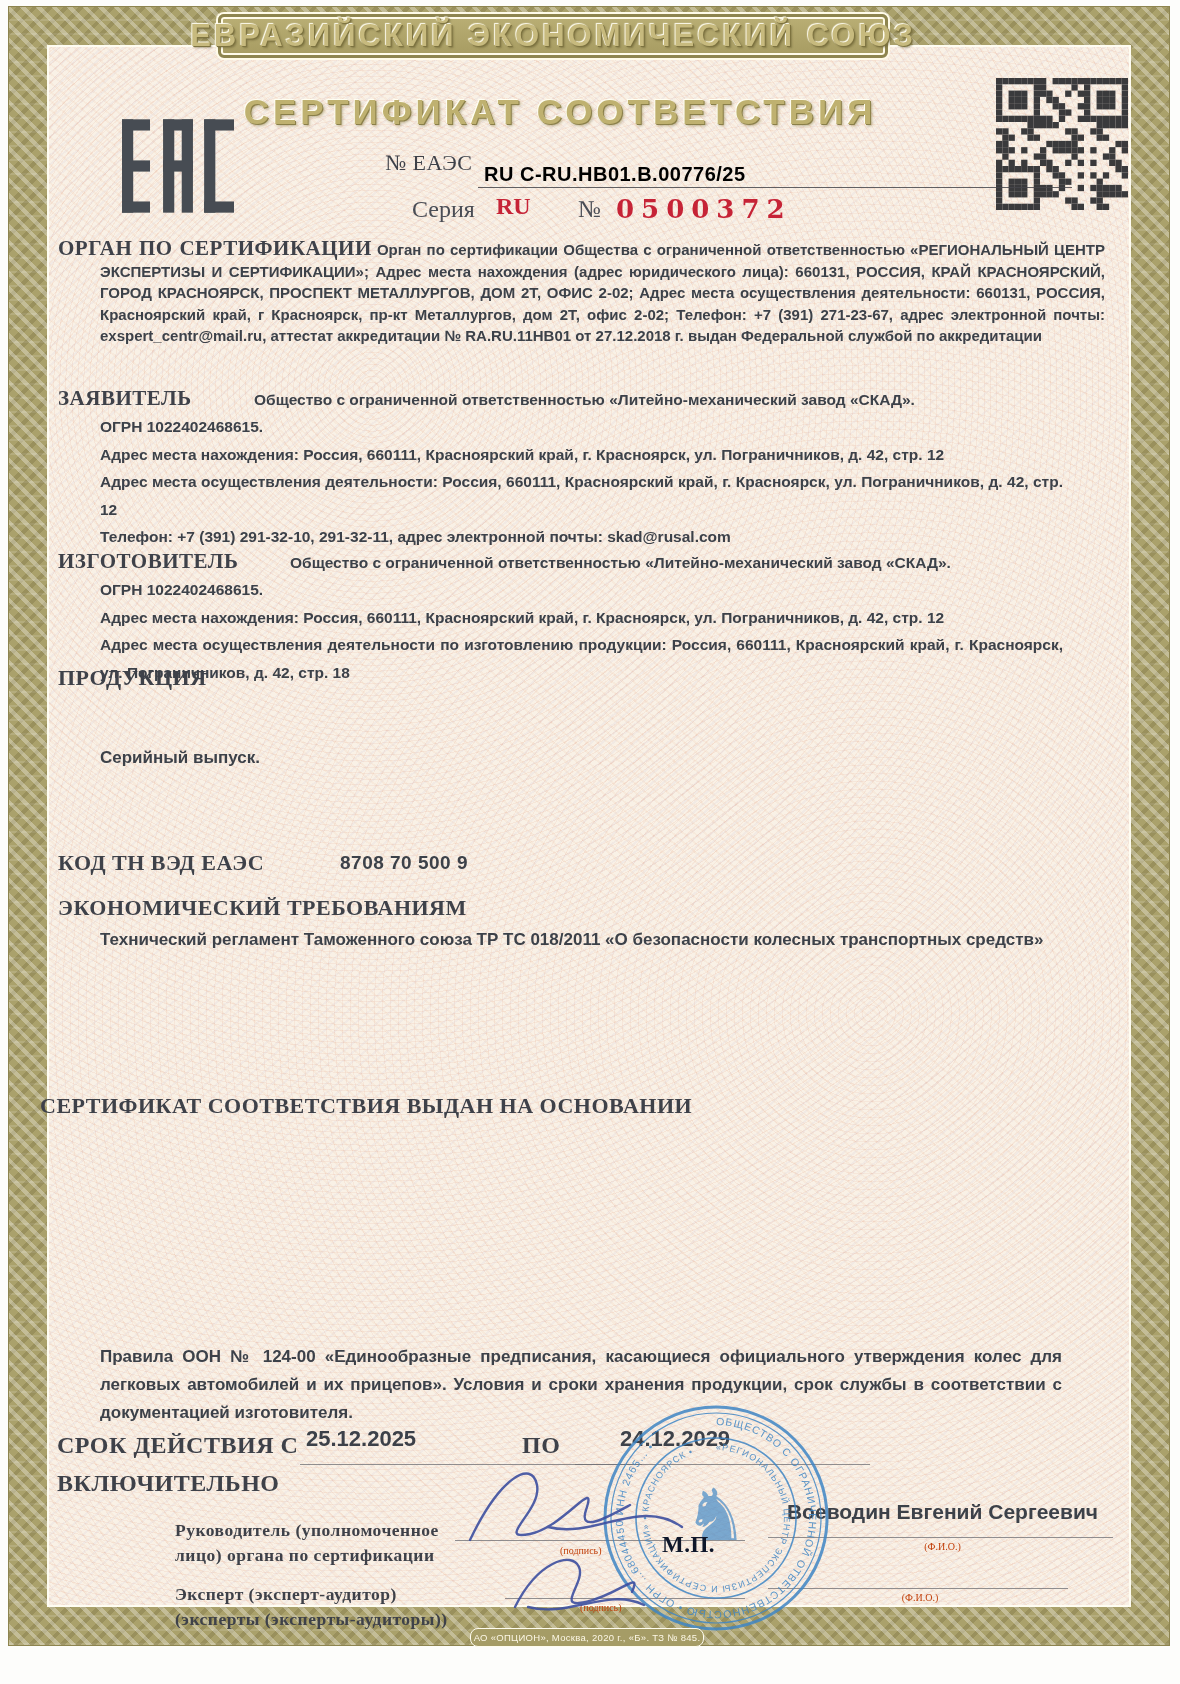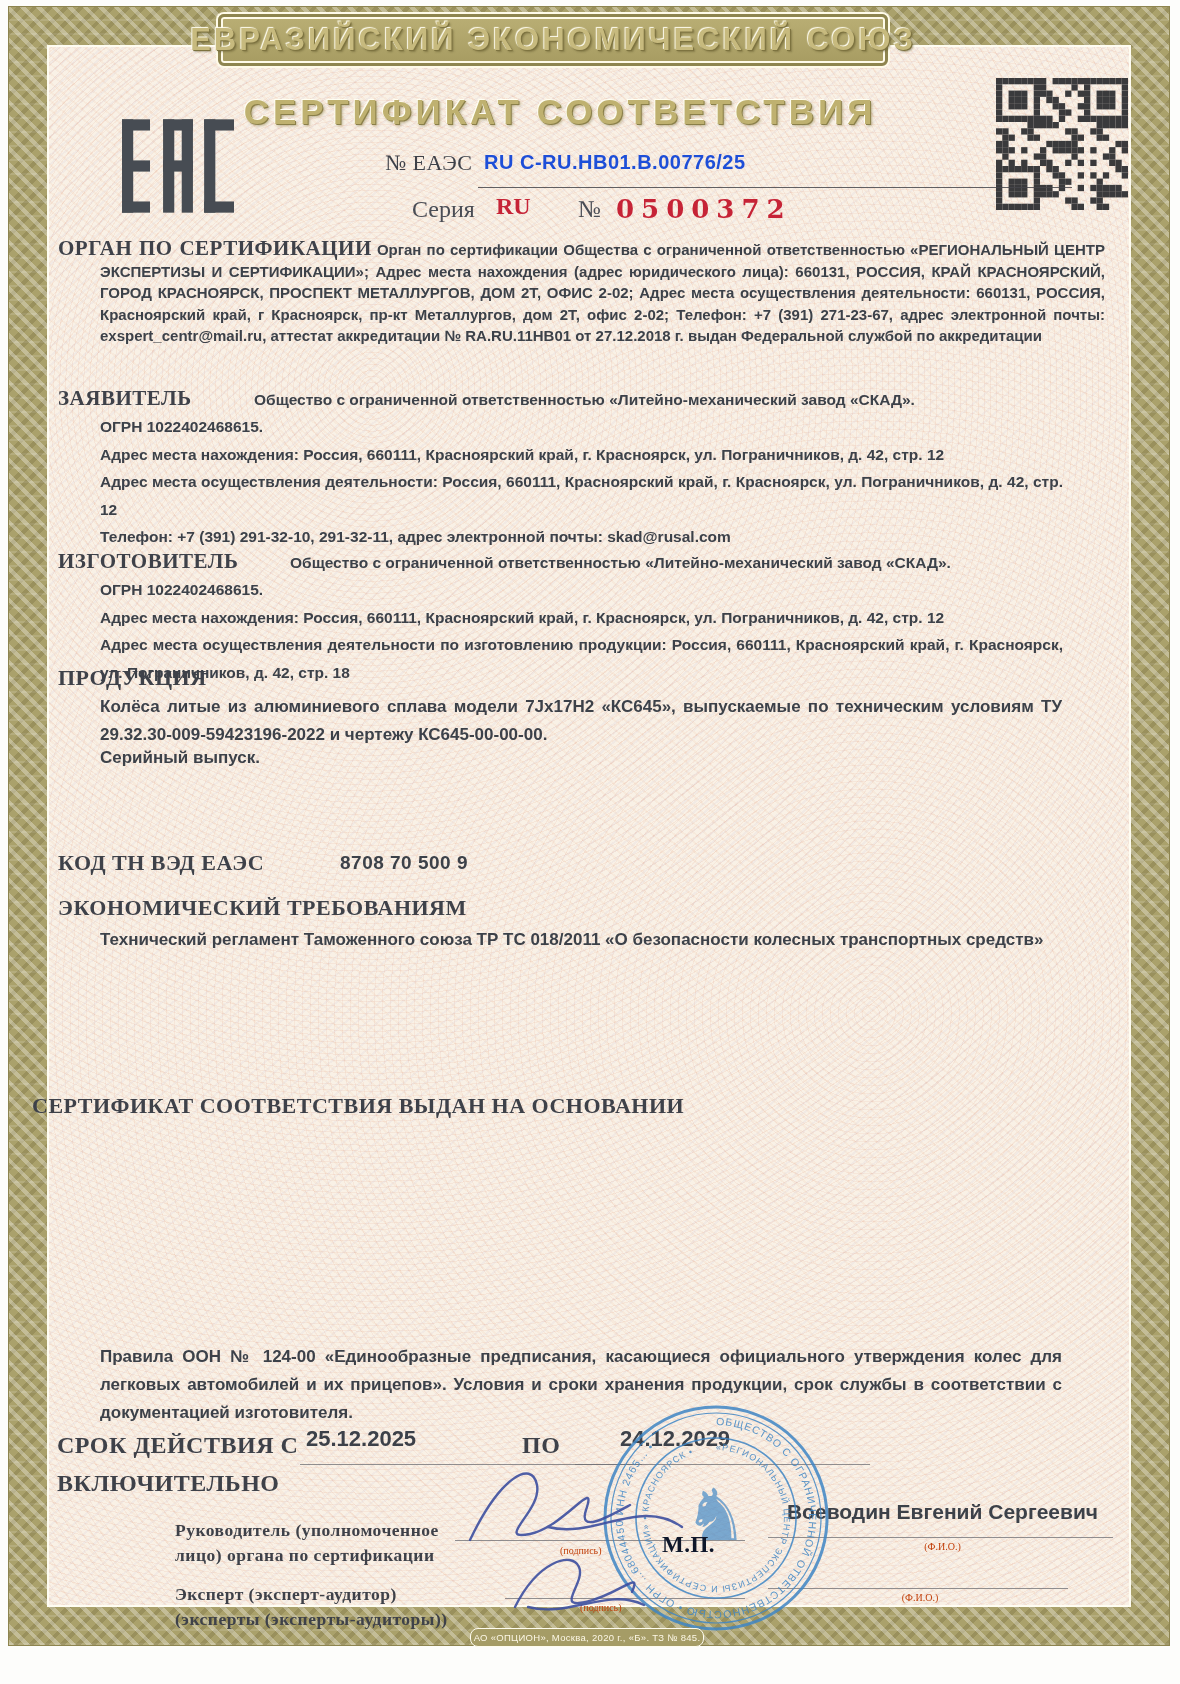--- a/index.html
+++ b/index.html
@@ -30,21 +30,21 @@
     box-shadow:inset 0 0 0 2px #fffdf2;
   }
   .abs{position:absolute;}
   .serif{font-family:"Liberation Serif",serif;}
   .shead{font-family:"Liberation Serif",serif;font-weight:700;color:#3e4149;letter-spacing:.5px;}
   .btxt{font-family:"Liberation Sans",sans-serif;font-weight:700;color:#3c4149;}
   .just{text-align:justify;}
   .hang{padding-left:42px;text-indent:-42px;}
   
   .banner{
-    left:218px;top:14px;width:670px;height:52px;box-sizing:border-box;
+    left:218px;top:14px;width:670px;height:44px;box-sizing:border-box;
     background:linear-gradient(#b9ae74,#a79c62);
     border:3px solid #8e854f;border-radius:6px;
     box-shadow:inset 0 0 0 2px #fffbe9, 0 0 0 2px #fffbe9;
     display:flex;align-items:center;justify-content:center;
   }
   .banner-title{
     font-family:"Liberation Sans",sans-serif;font-weight:700;font-size:31px;letter-spacing:3px;
     color:#c7ba7e;text-shadow:1px 1px 0 #7d7340,-1px -1px 1px #fffdf0,2px 2px 2px rgba(90,82,40,.45);
     white-space:nowrap;
   }
@@ -320,21 +320,21 @@
         <rect x="72" y="120" width="6" height="6"></rect>
         <rect x="78" y="120" width="6" height="6"></rect>
         <rect x="96" y="120" width="6" height="6"></rect>
         <rect x="102" y="120" width="6" height="6"></rect>
       </svg>
   </div>
 
   <div class="abs doc-title">СЕРТИФИКАТ СООТВЕТСТВИЯ</div>
 
   <div class="abs shead" style="left:385px;top:150px;font-size:22px;font-weight:400;">№ ЕАЭС</div>
-  <div class="abs btxt" style="left:484px;top:151px;font-size:20px;color:#1d4ed8;letter-spacing:.5px;">RU C-RU.HB01.B.00776/25</div>
+  <div class="abs btxt" style="left:484px;top:163px;font-size:20px;color:#000000;letter-spacing:.5px;">RU C-RU.HB01.B.00776/25</div>
   <div class="line" style="left:478px;top:187px;width:594px;"></div>
 
   <div class="abs serif" style="left:412px;top:196px;font-size:24px;color:#4a4d55;">Серия</div>
   <div class="abs red" style="left:496px;top:193px;font-size:24px;font-weight:800;font-family:'Liberation Serif',serif;">RU</div>
   <div class="abs serif" style="left:578px;top:196px;font-size:24px;color:#4a4d55;">№</div>
   <div class="abs red" style="left:616px;top:194px;font-size:26px;font-weight:700;font-family:'DejaVu Serif',serif;letter-spacing:7px;">0500372</div>
 
   <div class="abs just hang btxt" style="left:58px;top:238px;width:1005px;font-size:15px;line-height:21.6px;">
     <span class="shead" style="font-size:21px;">ОРГАН ПО СЕРТИФИКАЦИИ</span>
     <span>Орган по сертификации Общества с ограниченной ответственностью «РЕГИОНАЛЬНЫЙ ЦЕНТР ЭКСПЕРТИЗЫ И СЕРТИФИКАЦИИ»; Адрес места нахождения (адрес юридического лица): 660131, РОССИЯ, КРАЙ КРАСНОЯРСКИЙ, ГОРОД КРАСНОЯРСК, ПРОСПЕКТ МЕТАЛЛУРГОВ, ДОМ 2Т, ОФИС 2-02; Адрес места осуществления деятельности: 660131, РОССИЯ, Красноярский край, г Красноярск, пр-кт Металлургов, дом 2Т, офис 2-02; Телефон: +7 (391) 271-23-67, адрес электронной почты: exspert_centr@mail.ru, аттестат аккредитации № RA.RU.11НВ01 от 27.12.2018 г. выдан Федеральной службой по аккредитации</span>
@@ -357,30 +357,29 @@
       <span class="shead" style="font-size:21px;display:inline-block;width:232px;">ИЗГОТОВИТЕЛЬ</span><span>Общество с ограниченной ответственностью «Литейно-механический завод «СКАД».</span>
     </div>
     <div class="btxt" style="font-size:15.5px;line-height:27.5px;padding-left:42px;">
       <div>ОГРН 1022402468615.</div>
       <div>Адрес места нахождения: Россия, 660111, Красноярский край, г. Красноярск, ул. Пограничников, д. 42, стр. 12</div>
       <div class="just">Адрес места осуществления деятельности по изготовлению продукции: Россия, 660111, Красноярский край, г. Красноярск, ул. Пограничников, д. 42, стр. 18</div>
     </div>
   </div>
 
   <div class="abs shead" style="left:58px;top:665px;font-size:22px;">ПРОДУКЦИЯ</div>
-  <div class="abs btxt just" style="left:100px;top:693px;width:962px;font-size:17px;line-height:27.5px;">Колёса литые из алюминиевого сплава модели 7Jx17H2 «КС645», выпускаемые по техническим условиям ТУ 29.32.30-009-59423196-2022 и чертежу КС645-00-00-00.</div>
   <div class="abs btxt" style="left:100px;top:748px;font-size:17px;">Серийный выпуск.</div>
 
   <div class="abs shead" style="left:58px;top:850px;font-size:22px;">КОД ТН ВЭД ЕАЭС</div>
   <div class="abs btxt" style="left:340px;top:852px;font-size:19px;letter-spacing:.5px;">8708 70 500 9</div>
 
   <div class="abs shead" style="left:58px;top:895px;font-size:22px;">ЭКОНОМИЧЕСКИЙ ТРЕБОВАНИЯМ</div>
   <div class="abs btxt just" style="left:100px;top:925px;width:962px;font-size:17px;line-height:29px;">Технический регламент Таможенного союза ТР ТС 018/2011 «О безопасности колесных транспортных средств»</div>
 
-  <div class="abs shead" style="left:32px;top:1093px;font-size:22px;">СЕРТИФИКАТ СООТВЕТСТВИЯ ВЫДАН НА ОСНОВАНИИ</div>
+  <div class="abs shead" style="left:40px;top:1093px;font-size:22px;">СЕРТИФИКАТ СООТВЕТСТВИЯ ВЫДАН НА ОСНОВАНИИ</div>
 
   <div class="abs btxt just" style="left:100px;top:1343px;width:962px;font-size:17px;line-height:28px;">Правила ООН № 124-00 «Единообразные предписания, касающиеся официального утверждения колес для легковых автомобилей и их прицепов». Условия и сроки хранения продукции, срок службы в соответствии с документацией изготовителя.</div>
 
   <div class="abs shead" style="left:57px;top:1432px;font-size:24px;">СРОК ДЕЙСТВИЯ С</div>
   <div class="abs btxt" style="left:306px;top:1426px;font-size:22px;">25.12.2025</div>
   <div class="thinline" style="left:300px;top:1464px;width:342px;"></div>
   <div class="abs shead" style="left:522px;top:1432px;font-size:24px;">ПО</div>
   <div class="abs btxt" style="left:585px;top:1426px;font-size:22px;margin-left:35px;">24.12.2029</div>
   <div class="thinline" style="left:575px;top:1464px;width:295px;"></div>
   <div class="abs shead" style="left:57px;top:1470px;font-size:24px;">ВКЛЮЧИТЕЛЬНО</div>

